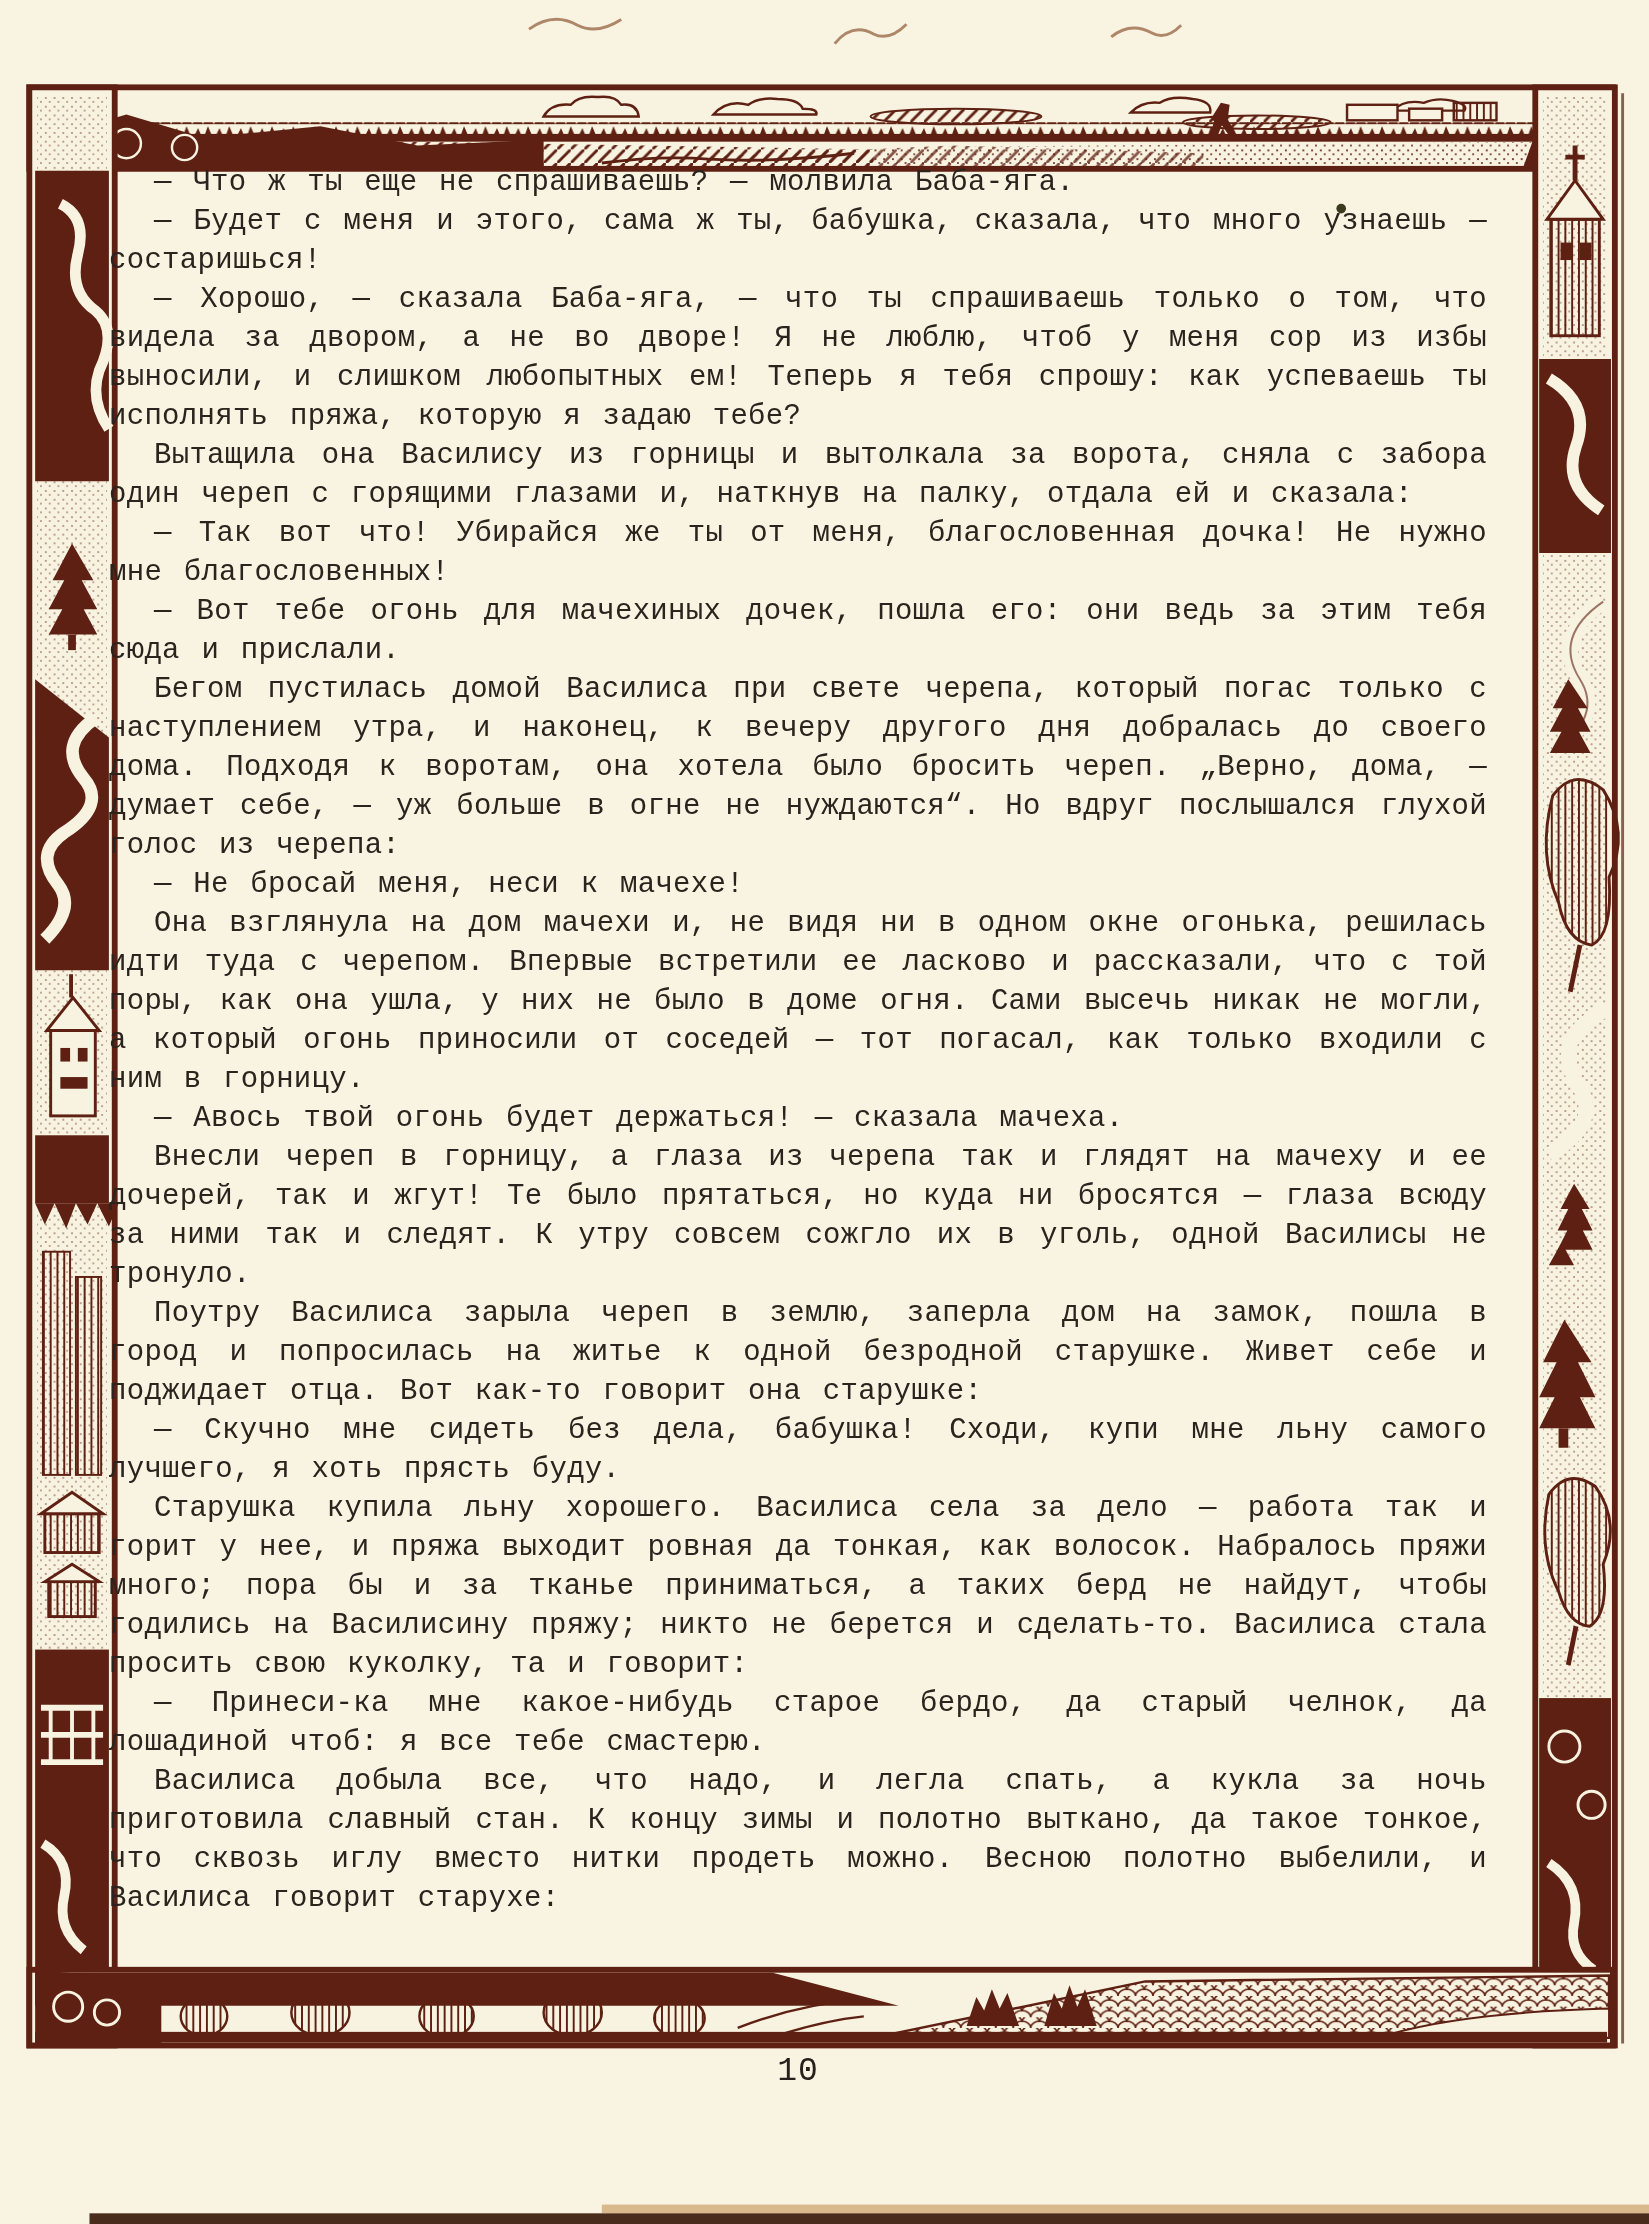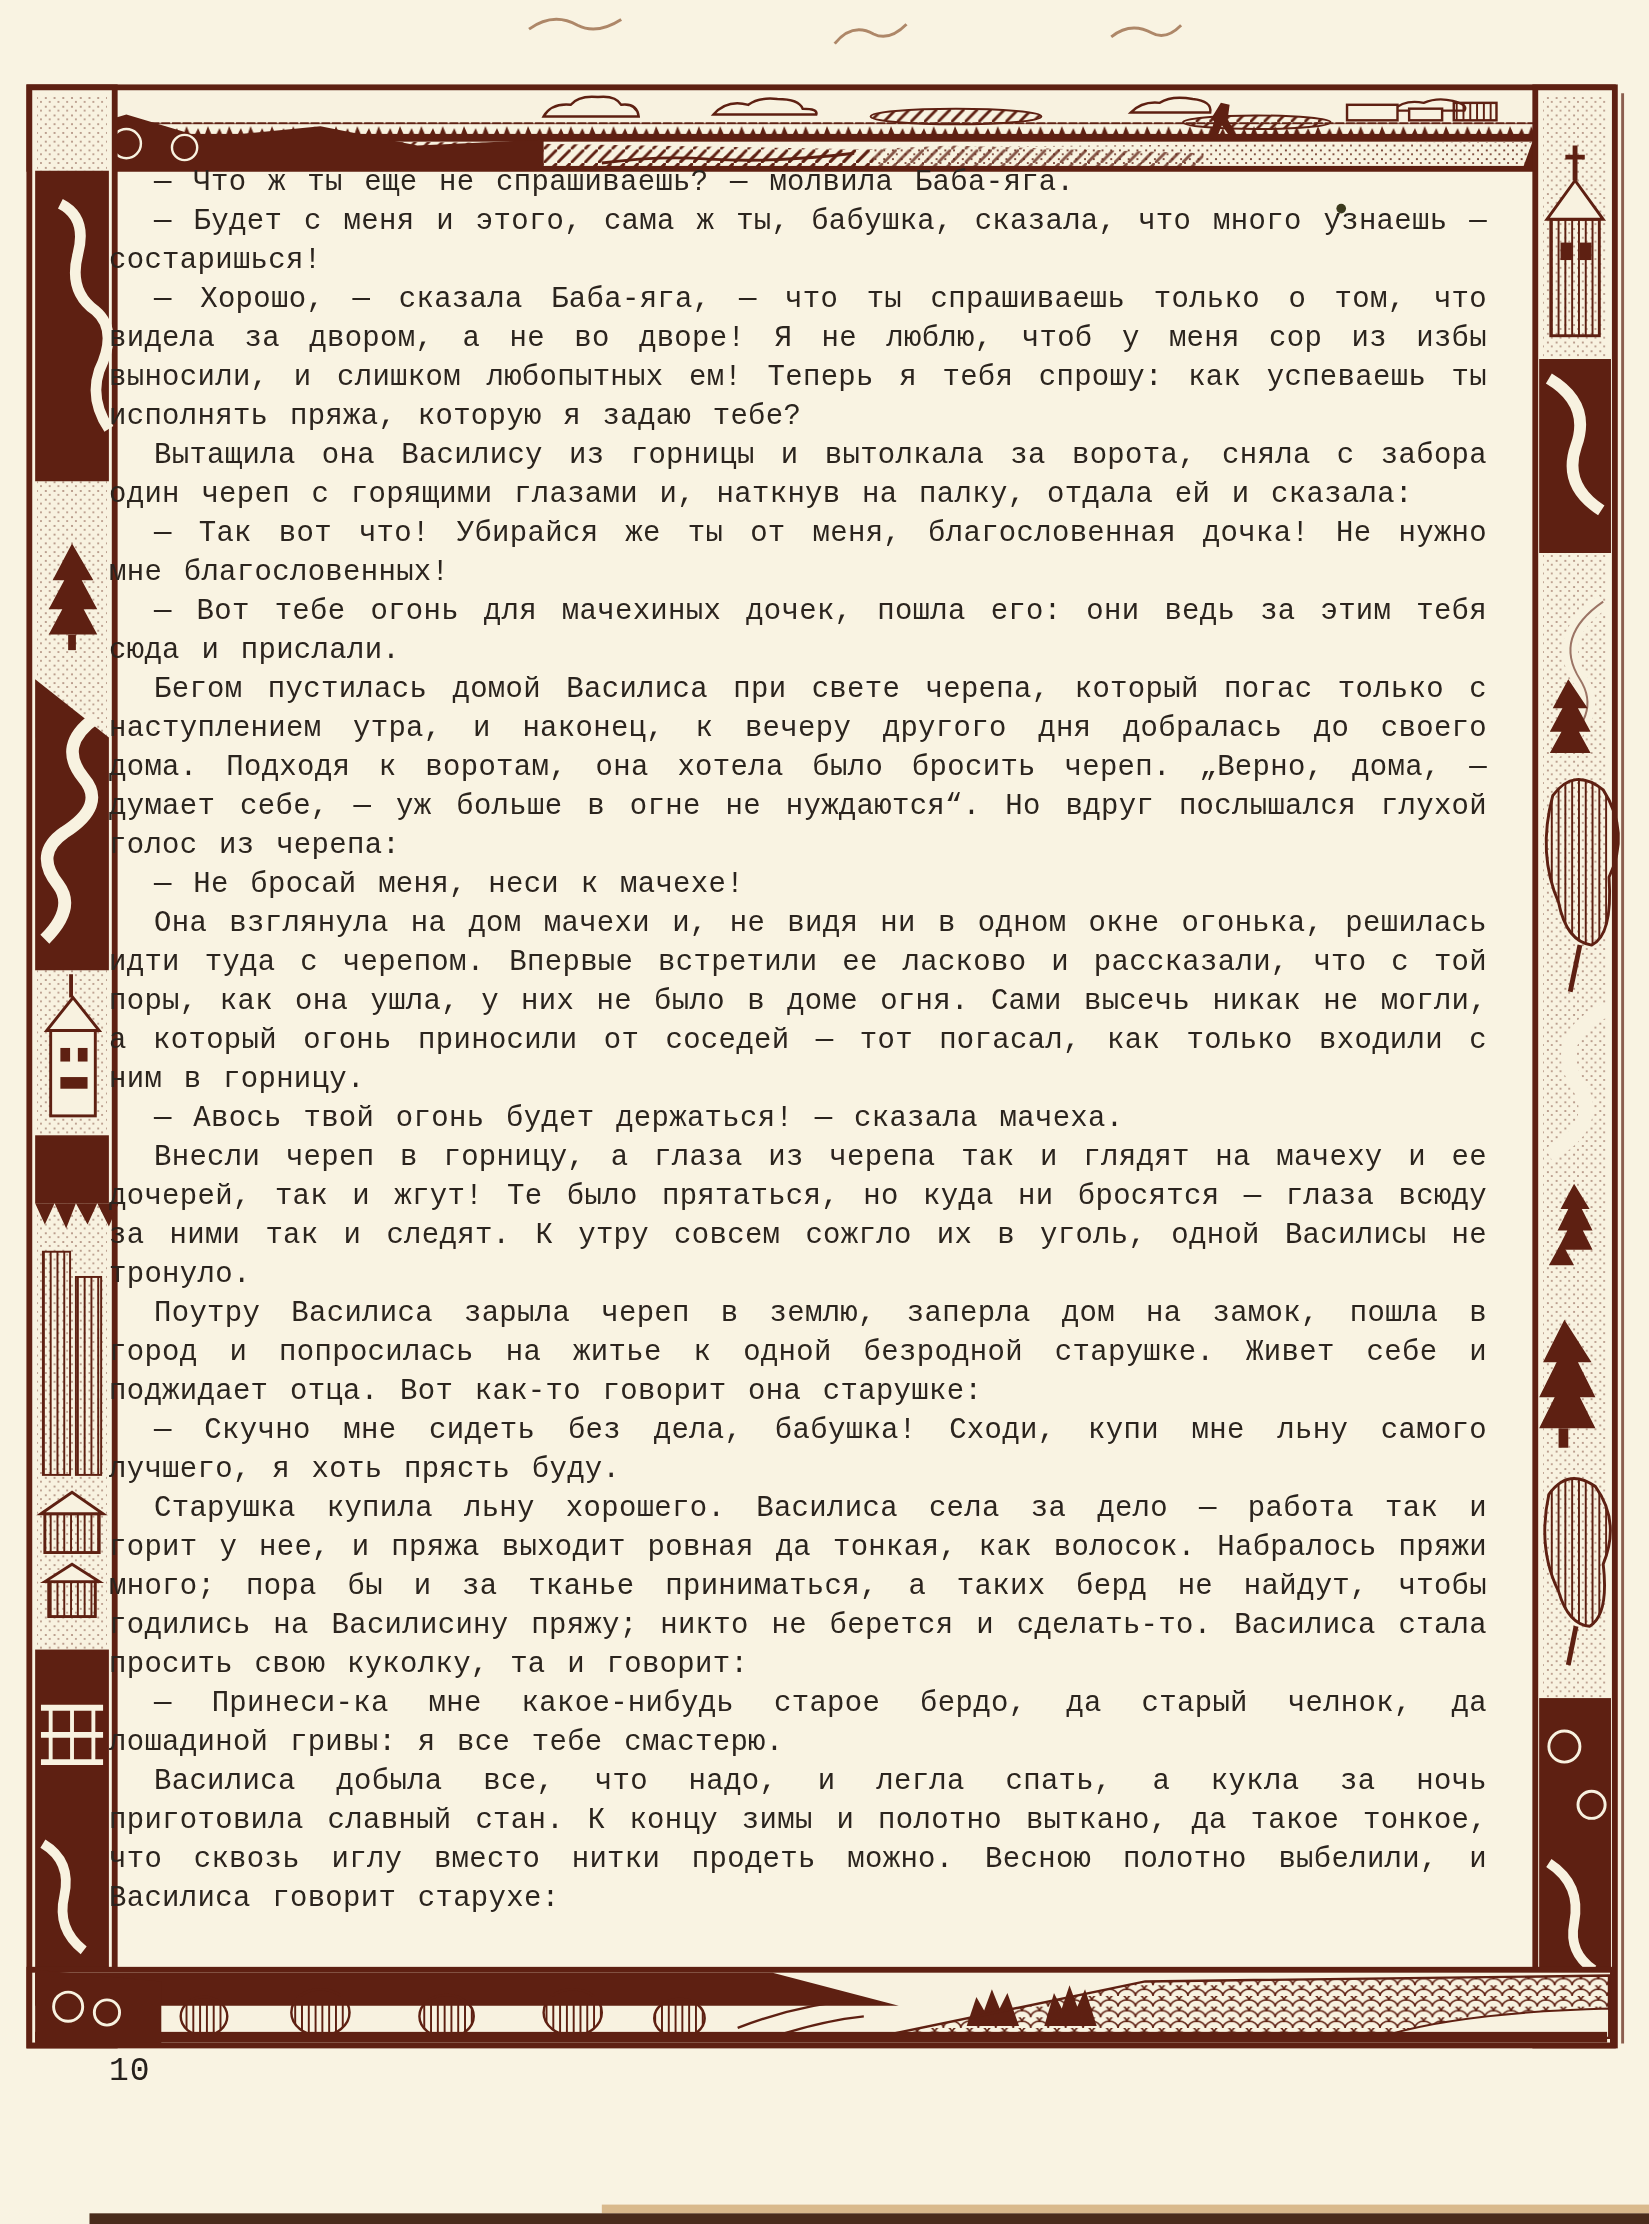--- a/index.html
+++ b/index.html
@@ -12,21 +12,21 @@
   .page{position:absolute;inset:0;font-family:Liberation Mono, monospace;}
   svg.border{position:absolute;left:0;top:0;width:1650px;height:2224px;display:block;}
   .text-block{
     position:absolute;left:109px;top:163px;width:1378px;
     color:#2b241e;font-size:29px;line-height:39px;
     text-align:justify;letter-spacing:0.3px;word-spacing:3.9px;
   }
   .text-block p{margin:0;text-indent:45px;}
   .page-number{
     position:absolute;top:2053px;left:109px;width:1378px;
-    font-size:33px;color:#26211c;letter-spacing:1px;
+    text-align:center;font-size:33px;color:#26211c;letter-spacing:1px;
   }
 </style>
 </head>
 <body>
 
 <div class="page">
 
   <svg class="border" viewBox="0 0 1700 2292" xmlns="http://www.w3.org/2000/svg">
     <defs>
       <pattern id="stip" width="9" height="9" patternUnits="userSpaceOnUse">
@@ -220,19 +220,19 @@
       <p>— Так вот что! Убирайся же ты от меня, благословенная дочка! Не нужно мне благословенных!</p>
       <p>— Вот тебе огонь для мачехиных дочек, пошла его: они ведь за этим тебя сюда и прислали.</p>
       <p>Бегом пустилась домой Василиса при свете черепа, который погас только с наступлением утра, и наконец, к вечеру другого дня добралась до своего дома. Подходя к воротам, она хотела было бросить череп. „Верно, дома, — думает себе, — уж больше в огне не нуждаются“. Но вдруг послышался глухой голос из черепа:</p>
       <p>— Не бросай меня, неси к мачехе!</p>
       <p>Она взглянула на дом мачехи и, не видя ни в одном окне огонька, решилась идти туда с черепом. Впервые встретили ее ласково и рассказали, что с той поры, как она ушла, у них не было в доме огня. Сами высечь никак не могли, а который огонь приносили от соседей — тот погасал, как только входили с ним в горницу.</p>
       <p>— Авось твой огонь будет держаться! — сказала мачеха.</p>
       <p>Внесли череп в горницу, а глаза из черепа так и глядят на мачеху и ее дочерей, так и жгут! Те было прятаться, но куда ни бросятся — глаза всюду за ними так и следят. К утру совсем сожгло их в уголь, одной Василисы не тронуло.</p>
       <p>Поутру Василиса зарыла череп в землю, заперла дом на замок, пошла в город и попросилась на житье к одной безродной старушке. Живет себе и поджидает отца. Вот как-то говорит она старушке:</p>
       <p>— Скучно мне сидеть без дела, бабушка! Сходи, купи мне льну самого лучшего, я хоть прясть буду.</p>
       <p>Старушка купила льну хорошего. Василиса села за дело — работа так и горит у нее, и пряжа выходит ровная да тонкая, как волосок. Набралось пряжи много; пора бы и за тканье приниматься, а таких берд не найдут, чтобы годились на Василисину пряжу; никто не берется и сделать-то. Василиса стала просить свою куколку, та и говорит:</p>
-      <p>— Принеси-ка мне какое-нибудь старое бердо, да старый челнок, да лошадиной гривы: я все тебе смастерю.</p>
+      <p>— Принеси-ка мне какое-нибудь старое бердо, да старый челнок, да лошадиной чтоб: я все тебе смастерю.</p>
       <p>Василиса добыла все, что надо, и легла спать, а кукла за ночь приготовила славный стан. К концу зимы и полотно выткано, да такое тонкое, что сквозь иглу вместо нитки продеть можно. Весною полотно выбелили, и Василиса говорит старухе:</p>
     </div>
 
   <div class="page-number">10</div>
 </div>
 
 
 </body></html>

